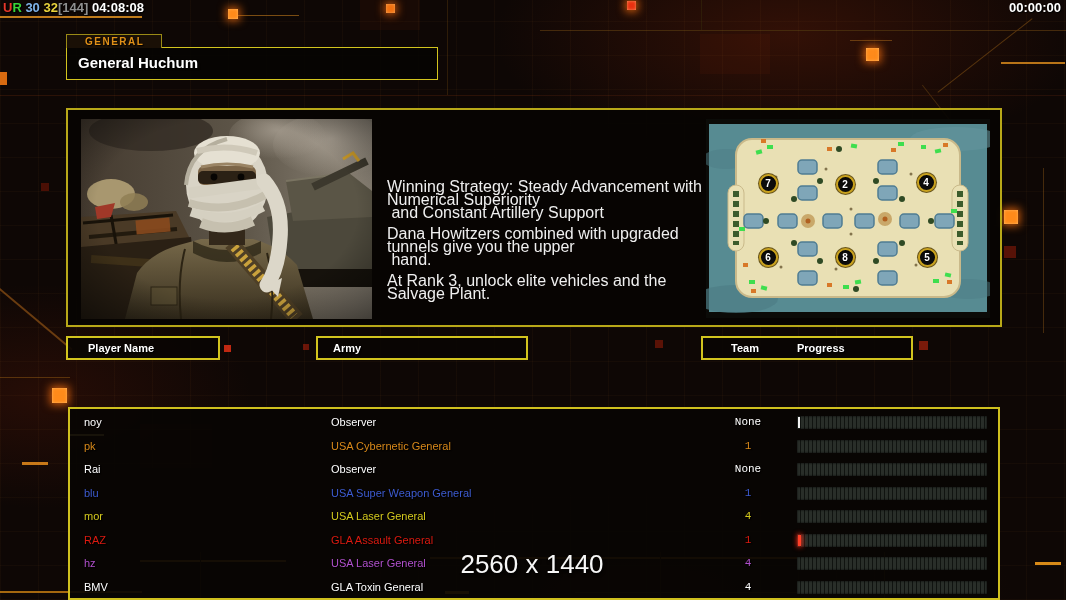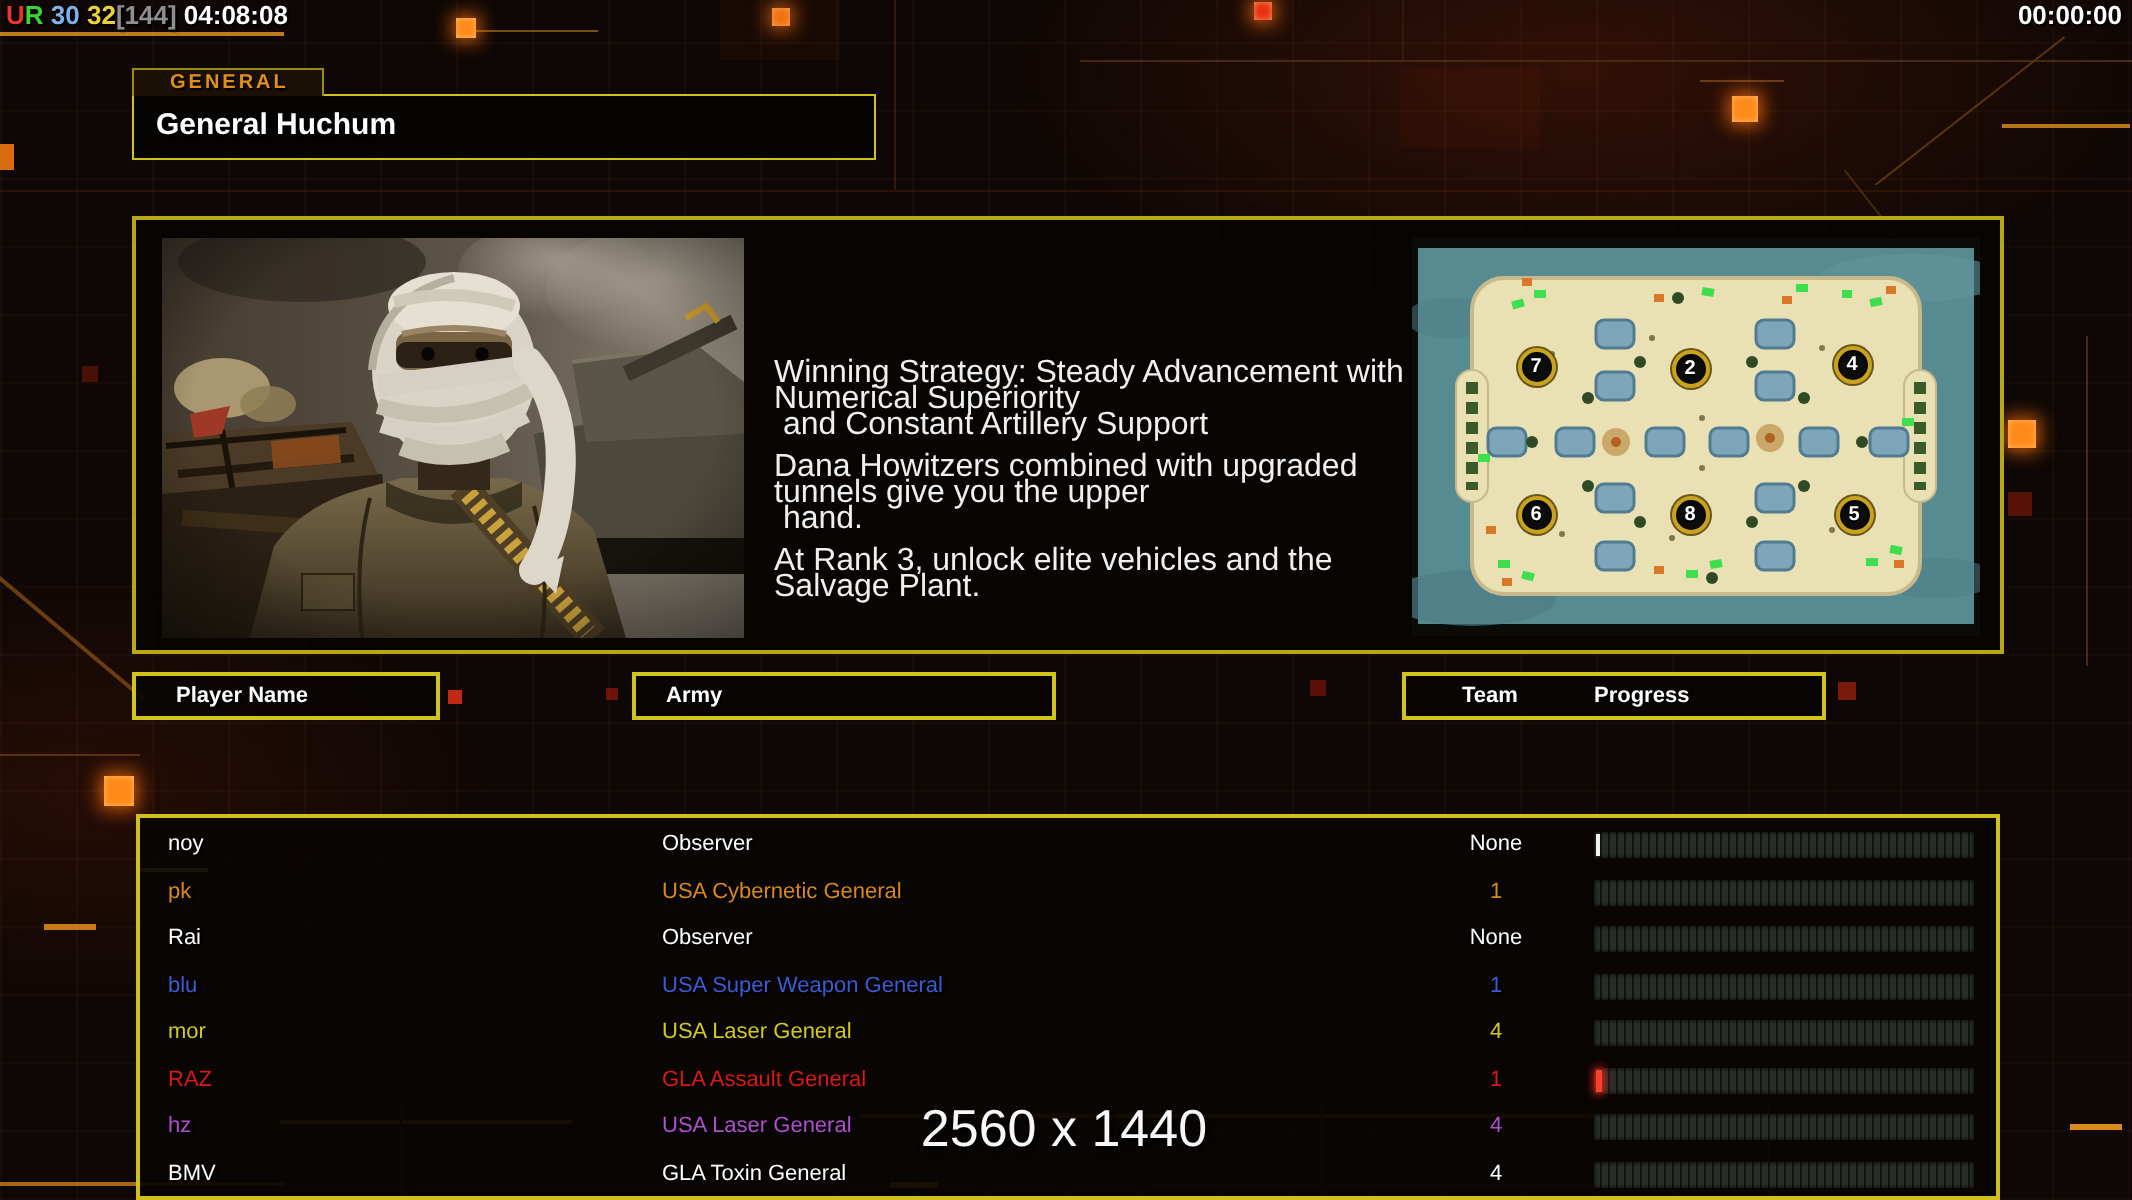--- a/index.html
+++ b/index.html
@@ -46,21 +46,21 @@
   .hdrbox{position:absolute;top:336px;height:24px;background:rgba(9,6,3,.9);
     border:2px solid #d2c41e;box-sizing:border-box;z-index:20;color:#fff;font-size:11px;font-weight:bold;}
   .hdrbox .hl{position:absolute;top:4px;text-shadow:1px 1px 1px #000;}
   .tablebox{position:absolute;left:68px;top:362px;width:932px;height:193px;
     background:rgba(8,5,3,.93);border:2px solid #cfc01e;box-sizing:border-box;z-index:20;
     padding-top:2px;margin-top:45px;}
   .prow{position:relative;height:23.5px;}
   .prow .cell{position:absolute;top:0;line-height:23.5px;font-size:11px;text-shadow:1px 1px 1px #000;}
   .c-name{left:14px;}
   .c-army{left:261px;}
-  .c-team{left:610px;width:136px;text-align:center;}
+  .c-team{left:610px;width:136px;text-align:center;font-family:Liberation Mono, monospace;}
   .c-prog{left:727px;top:5px !important;width:190px;height:13px;
     background:repeating-linear-gradient(90deg,#292e29 0 3px,#101310 3px 4px);
     box-shadow:inset 0 0 2px #000;}
   .pmark{position:absolute;top:1px;height:11px;}
   .pmark.cursor{left:1px;width:2px;background:#f2f2f2;}
   .pmark.red{left:1px;width:3px;background:#ff4028;box-shadow:0 0 5px 1px rgba(255,40,20,.9);}
   .resolution{position:absolute;left:412px;top:549px;width:240px;text-align:center;
     color:#f7f7f7;font-size:26px;text-shadow:1px 2px 3px #000;z-index:25;}
 </style>
 </head>

